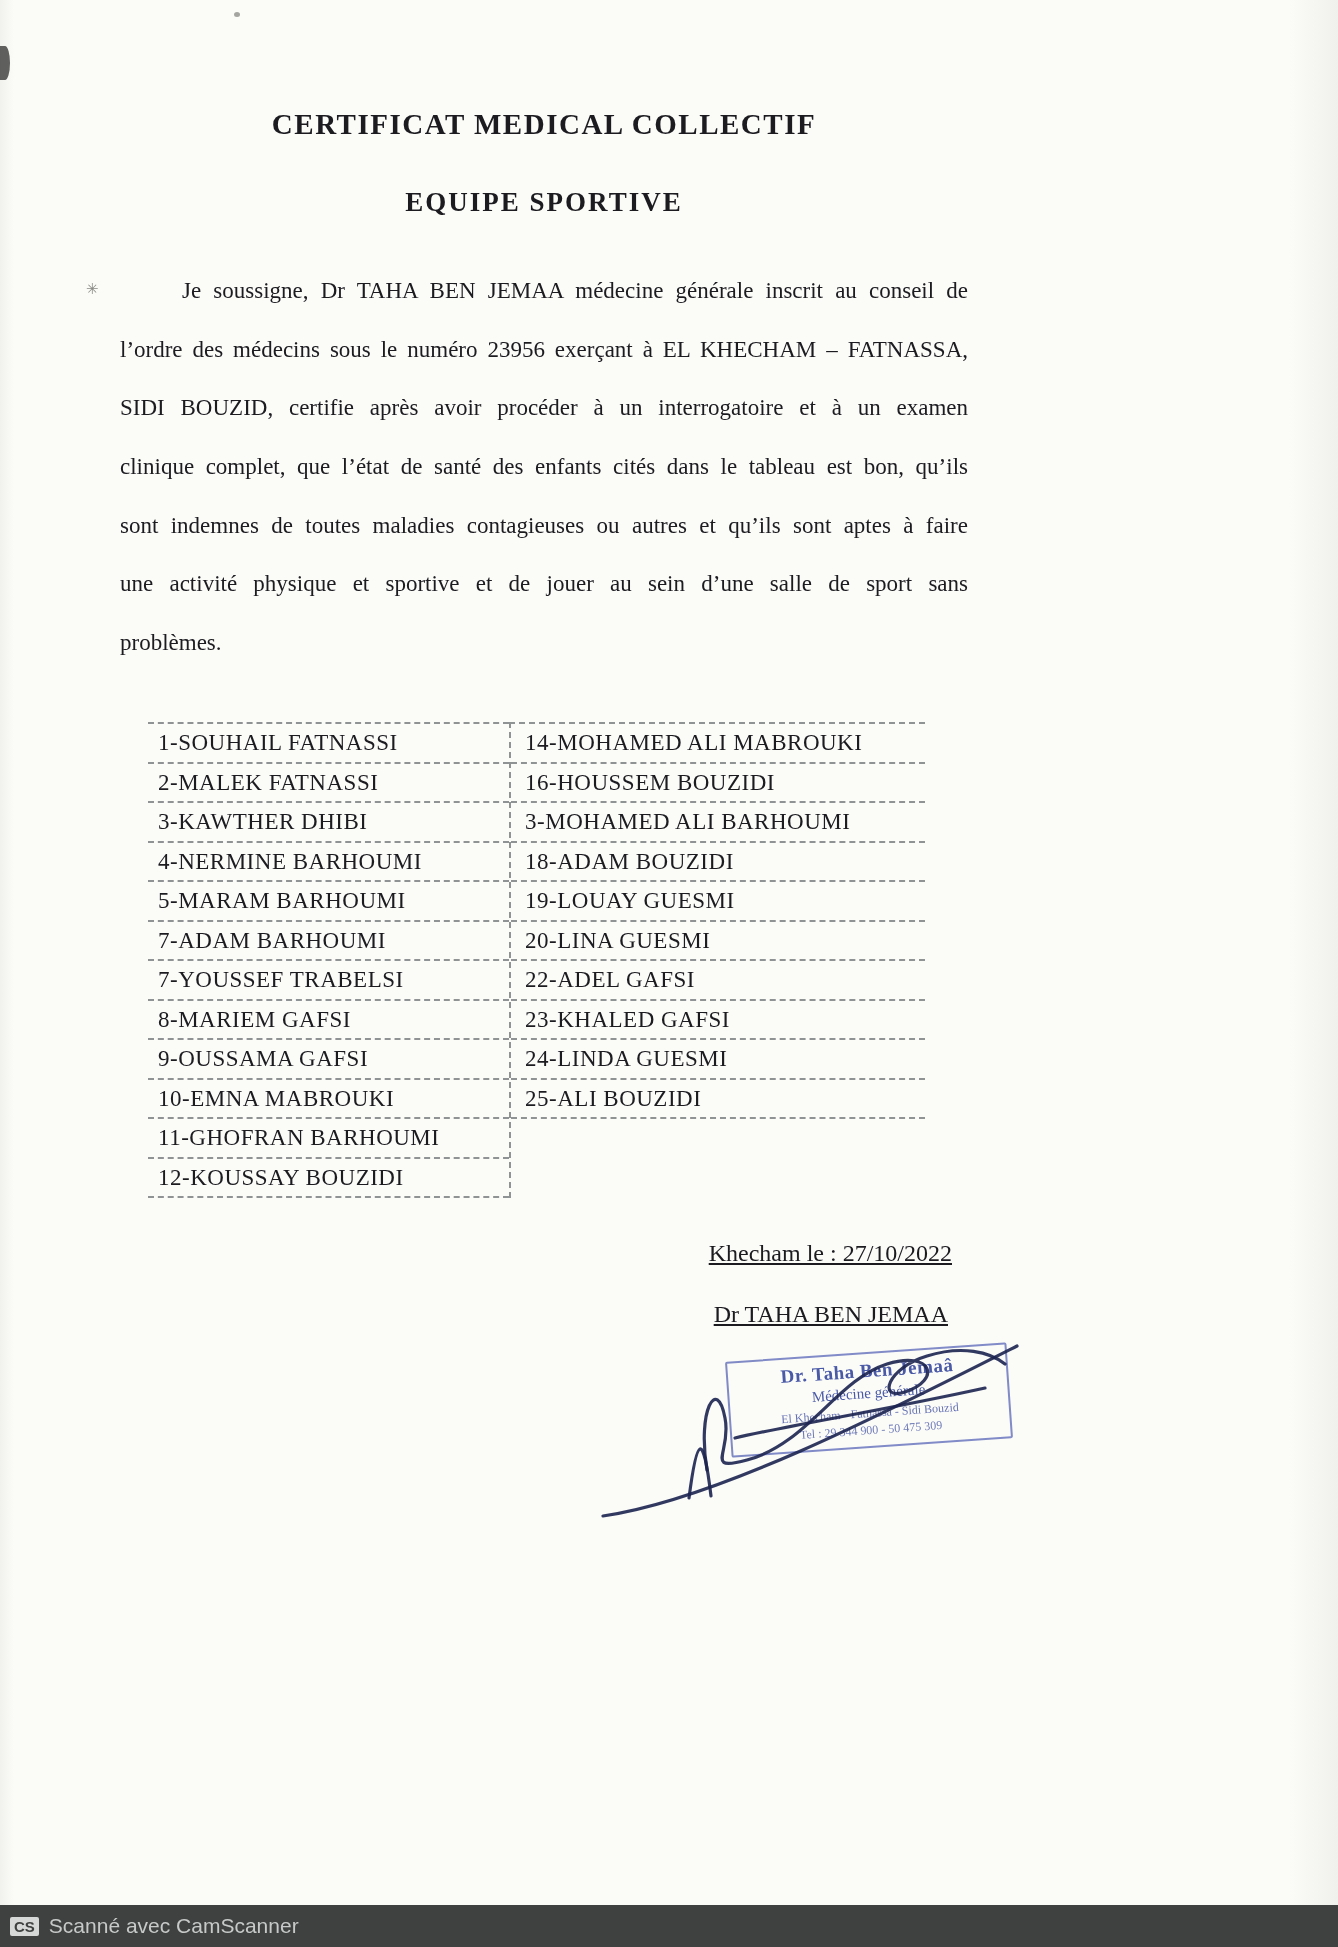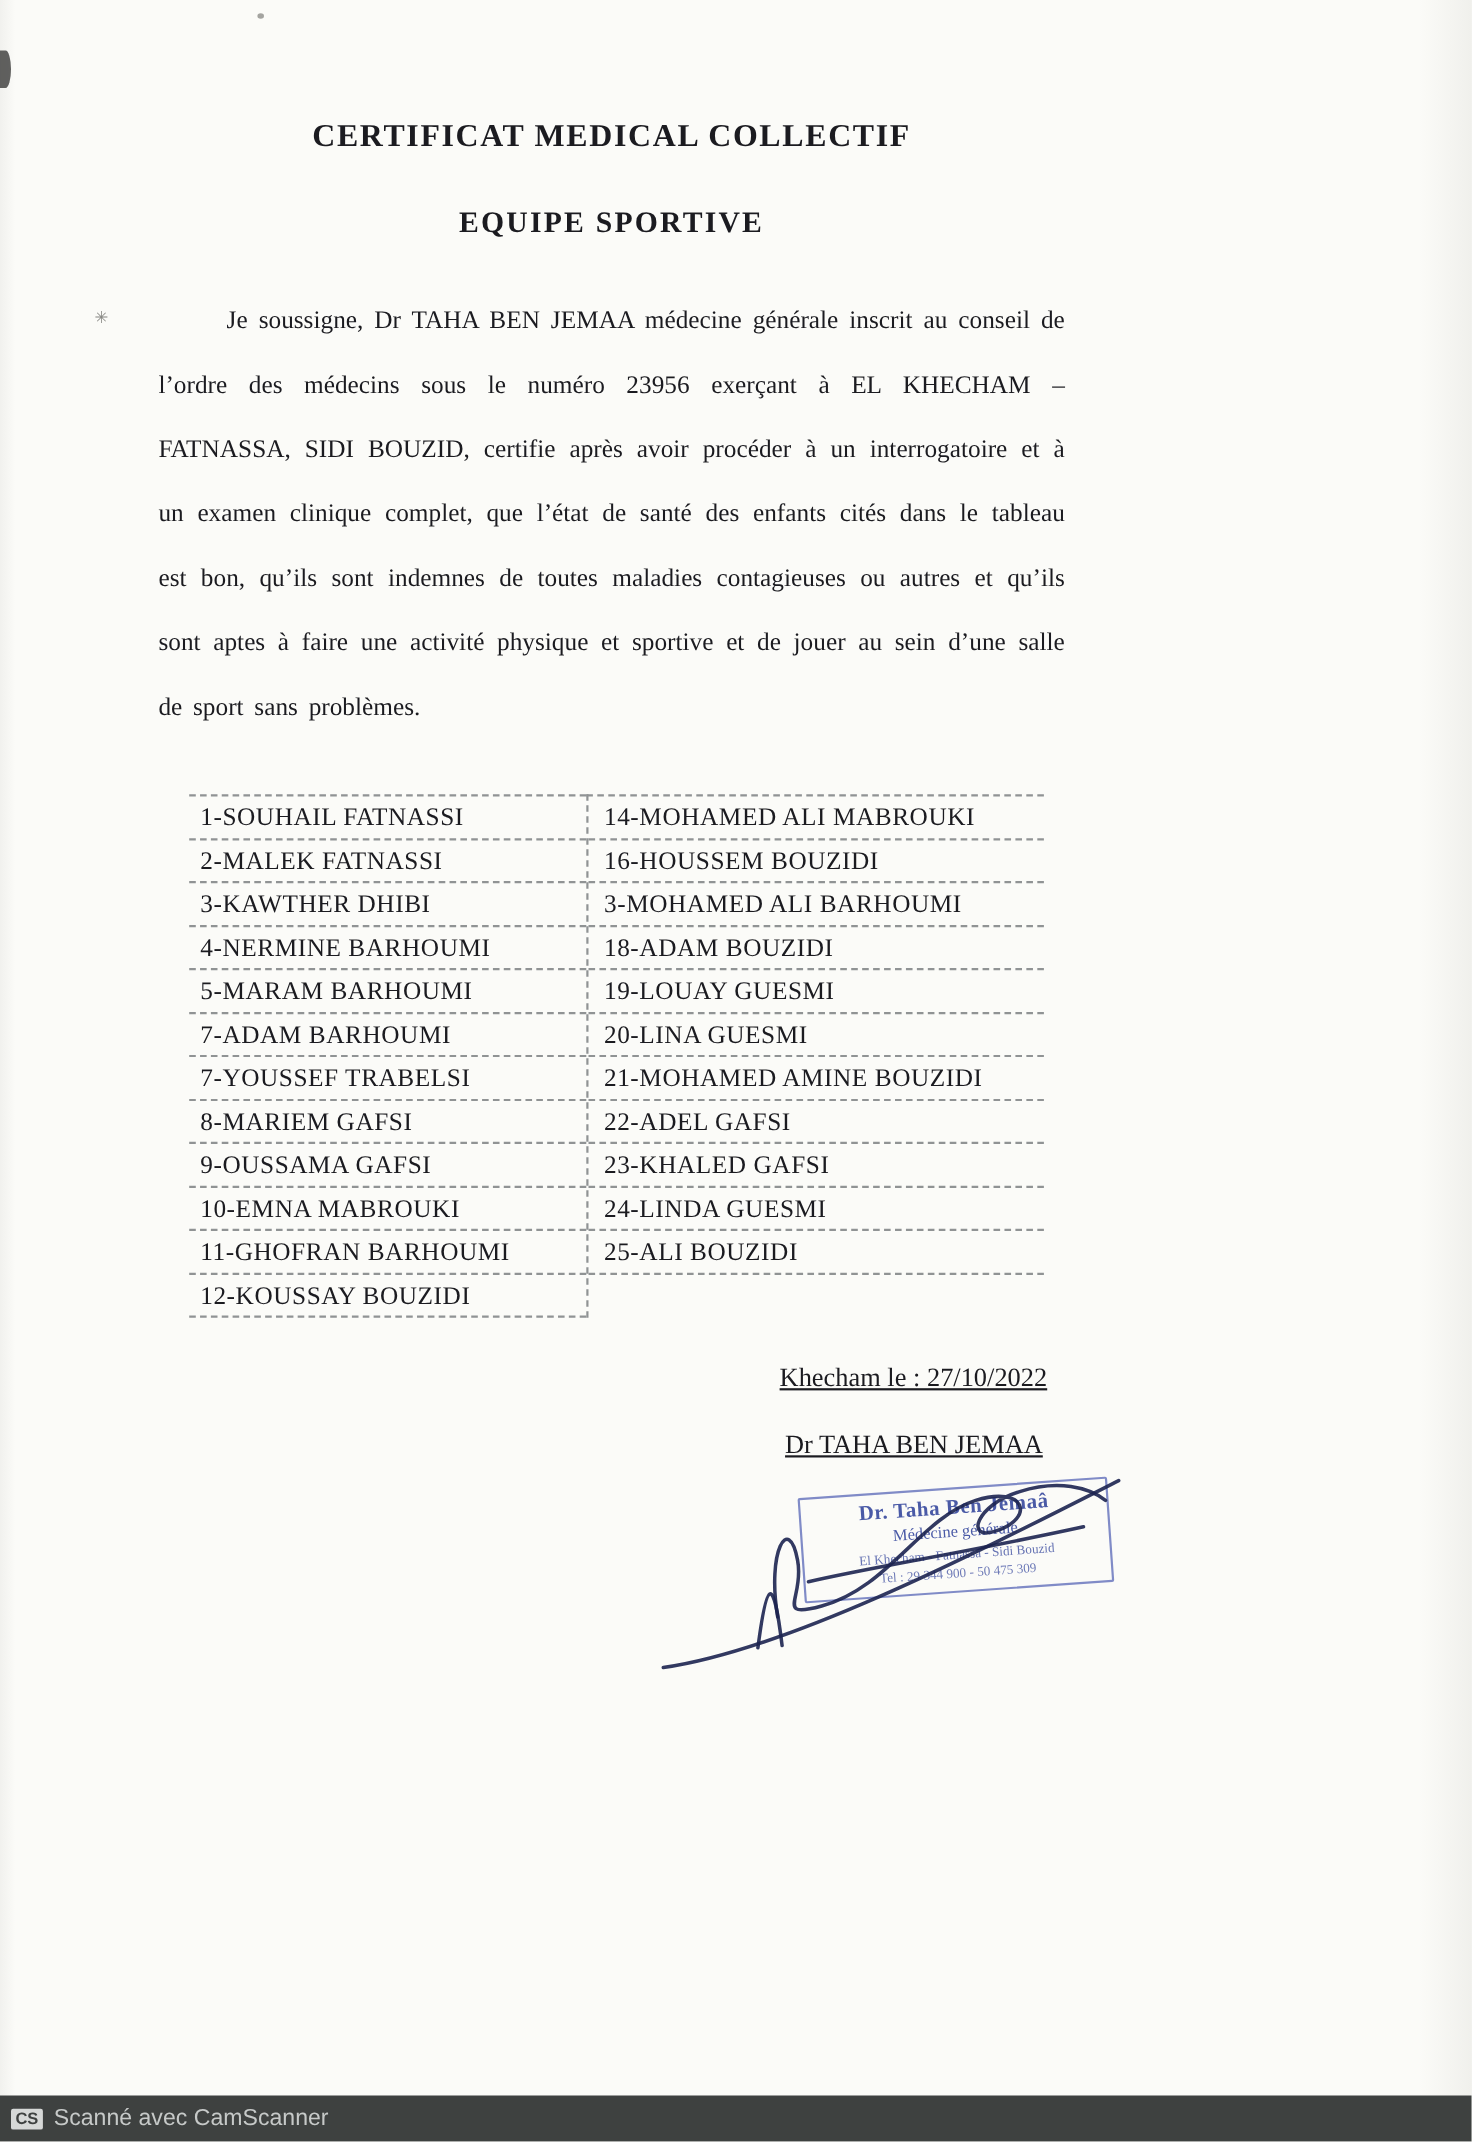--- a/index.html
+++ b/index.html
@@ -4,21 +4,21 @@
 <style>
   html,body{margin:0;padding:0;background:#e8e8e6;}
   .page{
     position:relative;width:1338px;height:1947px;margin:0 auto;overflow:hidden;
     background:
       linear-gradient(to right, #f1f1ee 0px, #fbfbf8 14px, #fbfbf8 1290px, #f0f0ec 1338px),
       #fbfbf8;
     font-family:"Liberation Serif","DejaVu Serif",serif;
     color:#1b1b20;
   }
-  .content{position:absolute;left:0;top:0;right:0;padding:108px 370px 0 120px;margin-left:24px;}
+  .content{position:absolute;left:0;top:0;right:0;padding:108px 370px 0 120px;}
   .title{margin:0;text-align:center;font-size:29px;font-weight:bold;letter-spacing:1.5px;}
   .subtitle{margin:46px 0 0;text-align:center;font-size:27px;font-weight:bold;letter-spacing:2px;}
   .bodytext{margin:44px 0 0;font-size:23px;line-height:2.55;text-align:justify;text-indent:62px;word-spacing:4px;}
   .roster{margin:50px 0 0 28px;width:777px;display:flex;font-size:23px;}
   .col{border-top:2px dashed #909394;}
   .col-left{width:362px;}
   .col-right{width:415px;border-left:2px dashed #909394;}
   .cell{height:37.5px;line-height:37.5px;border-bottom:2px dashed #909394;padding-left:10px;letter-spacing:0.5px;white-space:nowrap;overflow:hidden;}
   .col-right .cell{padding-left:14px;}
   .sign-block{margin-top:42px;text-align:right;text-decoration:underline;}
@@ -77,21 +77,20 @@
         <div class="cell">11-GHOFRAN BARHOUMI</div>
         <div class="cell">12-KOUSSAY BOUZIDI</div>
       </div>
       <div class="col col-right">
         <div class="cell">14-MOHAMED ALI MABROUKI</div>
         <div class="cell">16-HOUSSEM BOUZIDI</div>
         <div class="cell">3-MOHAMED ALI BARHOUMI</div>
         <div class="cell">18-ADAM BOUZIDI</div>
         <div class="cell">19-LOUAY GUESMI</div>
         <div class="cell">20-LINA GUESMI</div>
-        <div class="cell">21-MOHAMED AMINE BOUZIDI</div>
         <div class="cell">22-ADEL GAFSI</div>
         <div class="cell">23-KHALED GAFSI</div>
         <div class="cell">24-LINDA GUESMI</div>
         <div class="cell">25-ALI BOUZIDI</div>
       </div>
     </div>
 
     <div class="sign-block">
       <div class="place-date">Khecham le : 27/10/2022</div>
       <div class="doctor">Dr TAHA BEN JEMAA</div>

